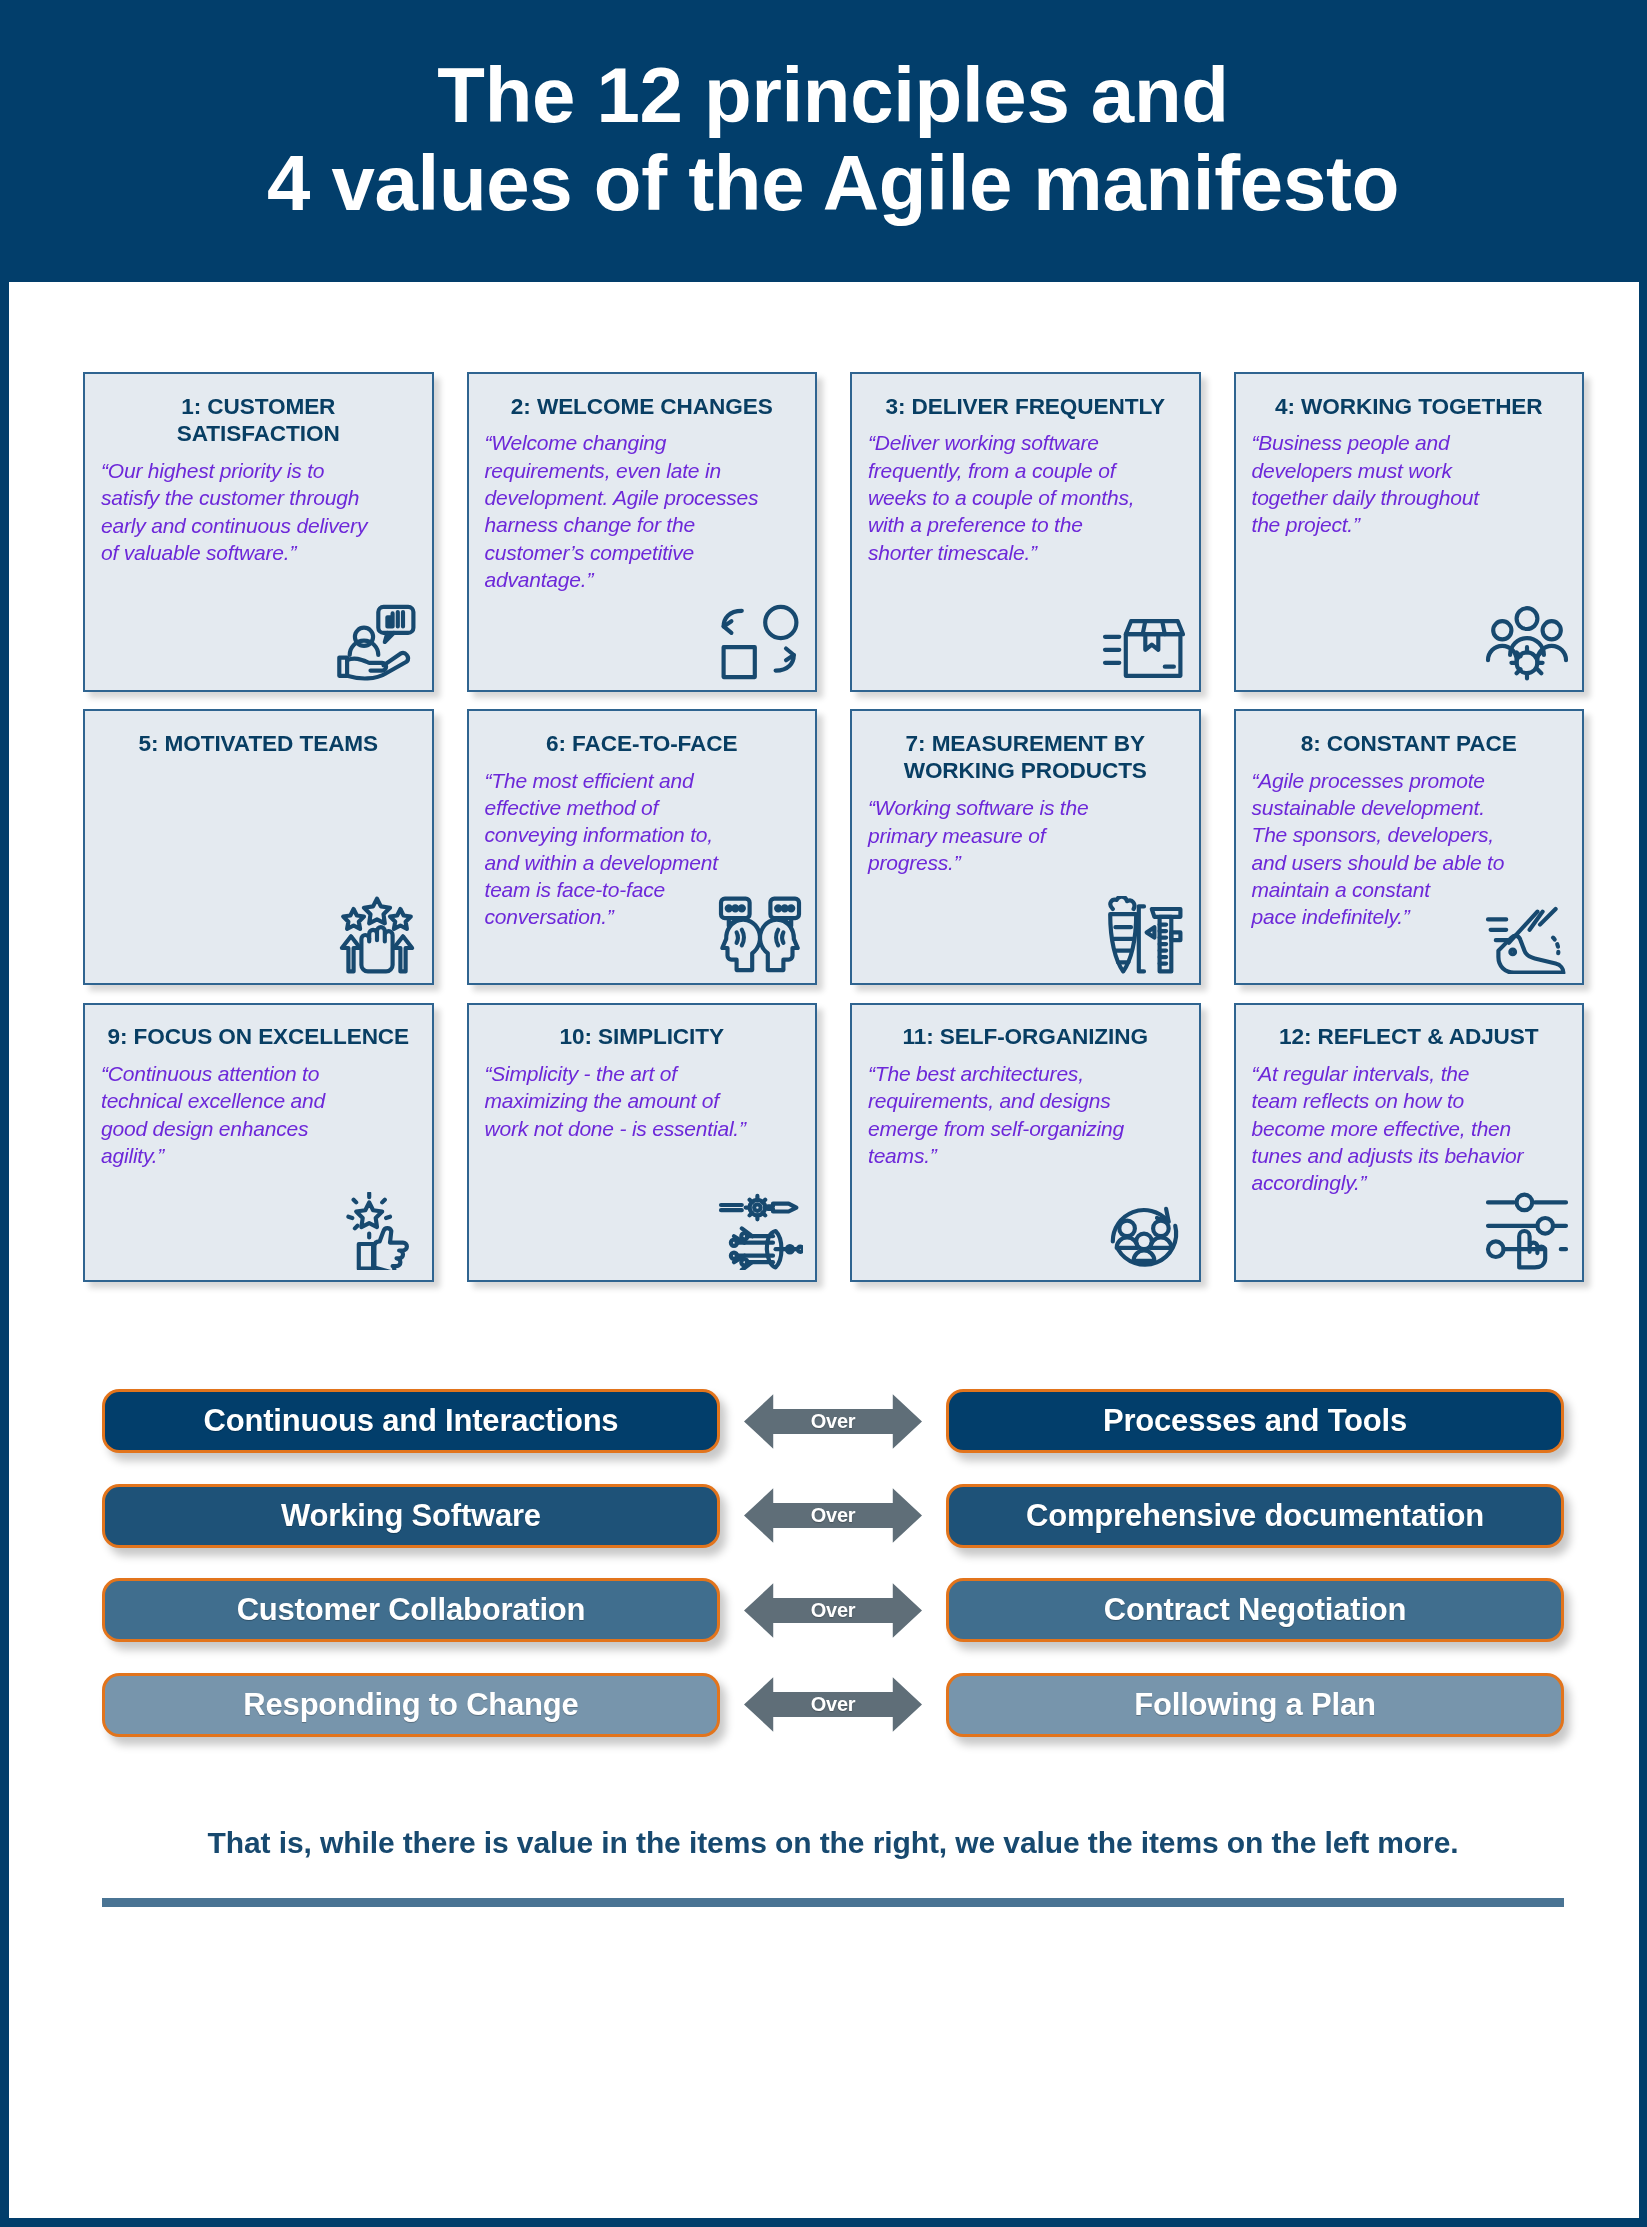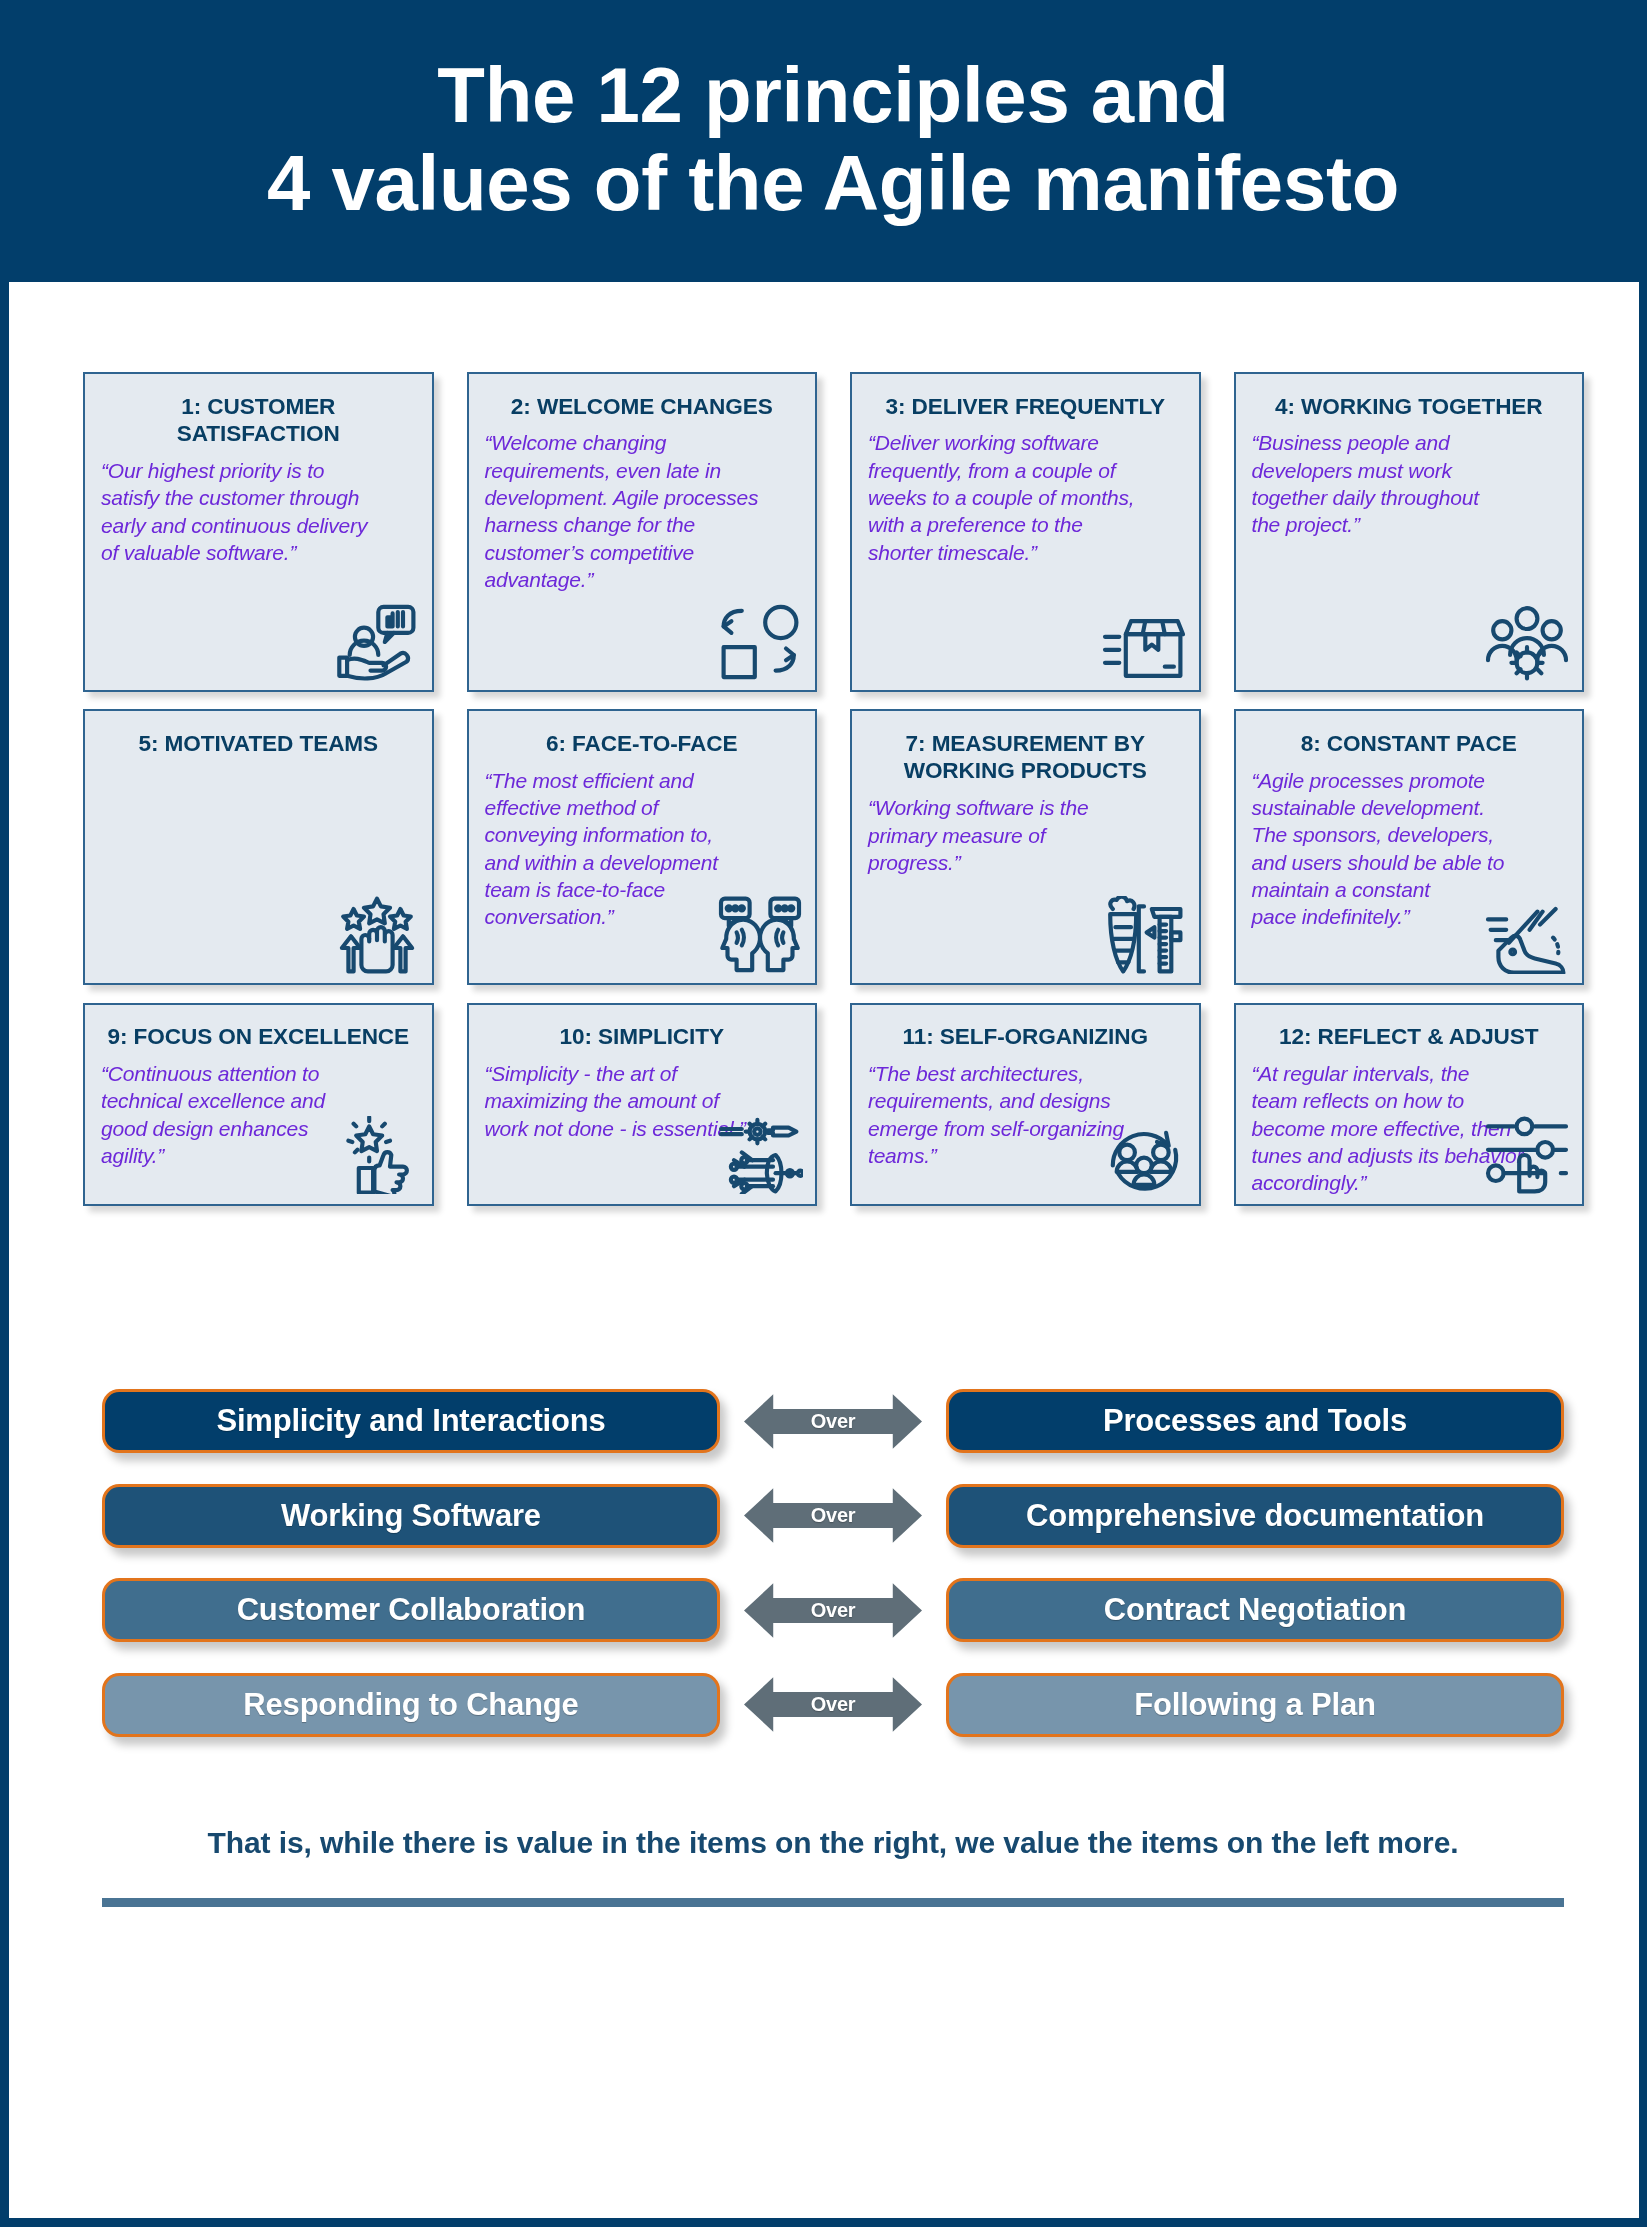--- a/index.html
+++ b/index.html
@@ -53,21 +53,21 @@
     position:relative;
     box-sizing:border-box;
     width:351px;
     background:#E4EAF0;
     border:2.7px solid #2F6490;
     box-shadow:6px 6px 6px rgba(0,0,0,0.16);
     padding:14.6px 16px 12px 16px;
   }
   .card.r1{height:320px;}
   .card.r2{height:276px;}
-  .card.r3{height:203px;}
+  .card.r3{height:279px;}
 
   .card-title{
     color:#083E63;
     font-weight:bold;
     font-size:22.6px;
     line-height:1.22;
     text-align:center;
     margin:4px 0 9.3px 0;
     letter-spacing:-0.1px;
   }
@@ -427,21 +427,21 @@
    </g>
             </svg>
           </div>
         </div>
       </div>
     </div>
 
   <div class="values" id="values-section">
       <div class="vrow">
         <div class="pill left" style="background:#023E6B">
-          <span>Simplicity and Interactions</span>
+          <span>Continuous and Interactions</span>
         </div>
         <div class="arrow-wrap">
           <div class="arrow">
             <svg viewBox="0 0 268 86" preserveAspectRatio="none">
               <path d="M0 43 L44 2 L44 24 L224 24 L224 2 L268 43 L224 84 L224 62 L44 62 L44 84 Z" fill="#5F6E78"></path>
             </svg>
             <div class="arrow-label">Over</div>
           </div>
         </div>
         <div class="pill right" style="background:#023E6B">

